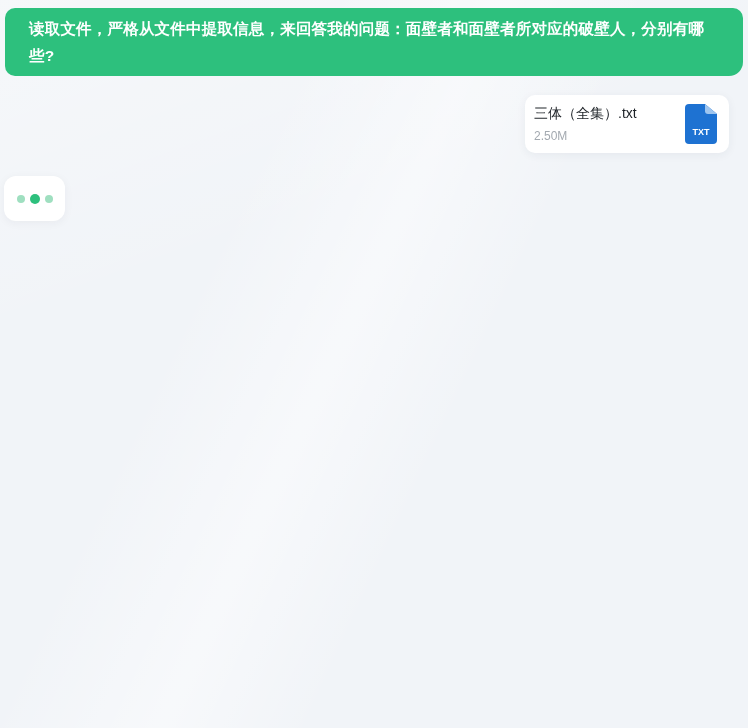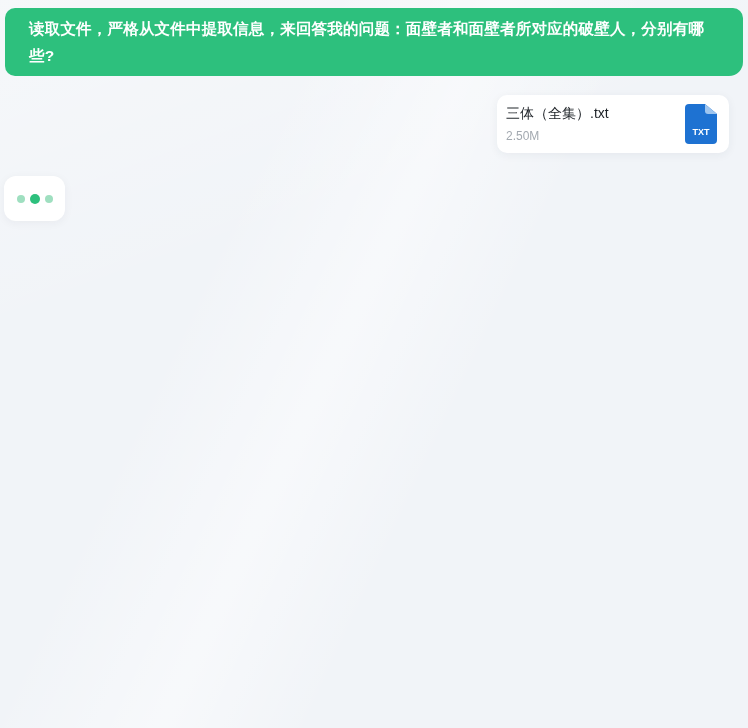--- a/index.html
+++ b/index.html
@@ -42,21 +42,21 @@
   .attach-row {
     display: flex;
     justify-content: flex-end;
     margin: 19px 19px 0 0;
   }
 
   .file-card {
     display: flex;
     align-items: center;
     justify-content: space-between;
-    width: 232px;
+    width: 204px;
     height: 58px;
     background: var(--card-bg, #ffffff);
     border-radius: 10px;
     padding: 9px 12px 9px 9px;
     box-shadow: 0 2px 10px rgba(31, 45, 61, 0.06);
     cursor: pointer;
   }
 
   .file-info {
     display: flex;

